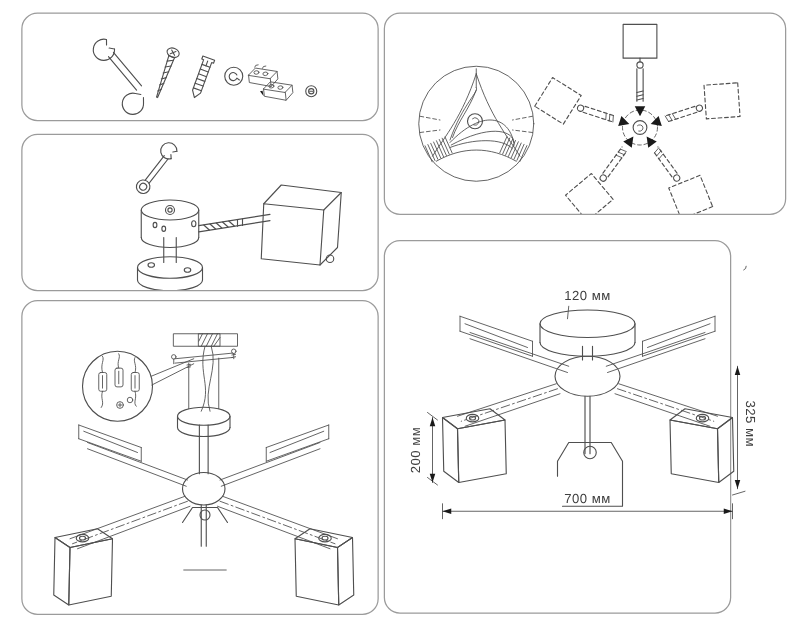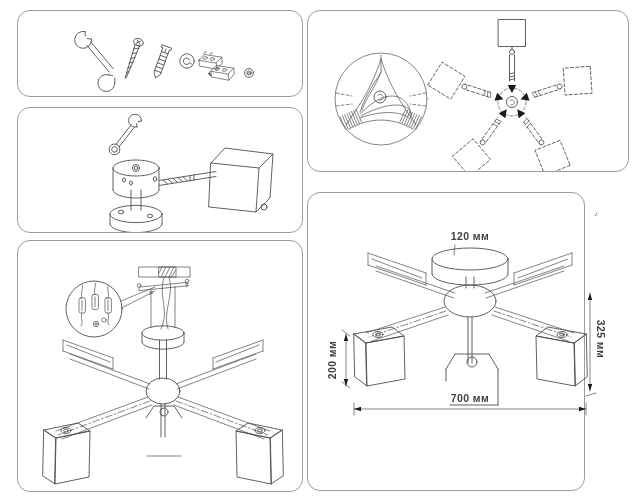--- a/index.html
+++ b/index.html
@@ -8,21 +8,21 @@
     font-family:"Liberation Sans", sans-serif;
   }
   .panel{
     position:absolute;border:1px solid #9b9b9b;border-radius:13px;background:#ffffff;
     box-sizing:border-box;
   }
   #panel-hardware   {left:17px; top:10px;  width:286px; height:87px;}
   #panel-hub        {left:17px; top:107px; width:286px; height:126px;}
   #panel-mount      {left:17px; top:240px; width:286px; height:252px;}
   #panel-arms       {left:307px;top:10px;  width:322px; height:162px;}
-  #panel-dims       {left:307px;top:192px; width:278px; height:299px;font-weight:bold;}
+  #panel-dims       {left:307px;top:192px; width:278px; height:299px;}
   svg{display:block;}
   svg *{vector-effect:non-scaling-stroke;}
   .ln{stroke:#4f4f4f;fill:none;stroke-width:.9;stroke-linecap:round;stroke-linejoin:round;}
   .thin{stroke-width:.7;}
   .dsh{stroke-dasharray:3 2.2;}
   .dd{stroke-dasharray:7 2.5 1.5 2.5;}
   .arrow{fill:#1a1a1a;stroke:none;}
   .dimtxt{fill:#3f3f3f;stroke:none;font-size:10.5px;letter-spacing:.4px;}
 </style>
 </head>

